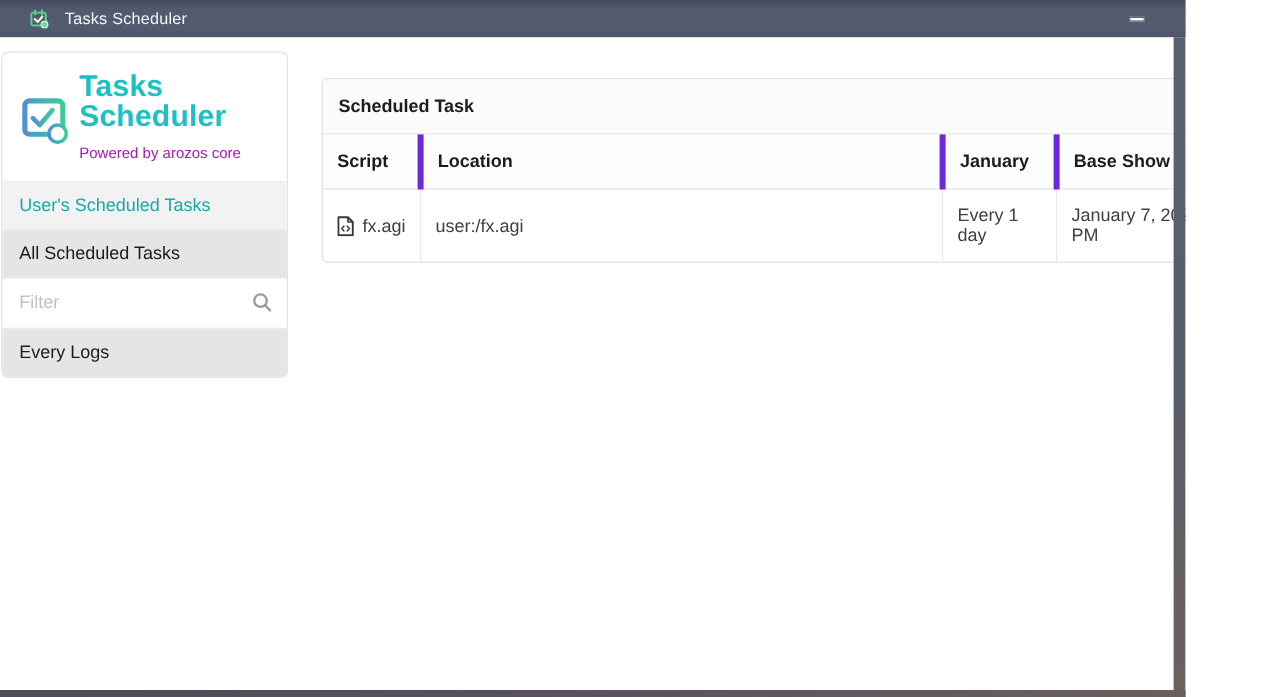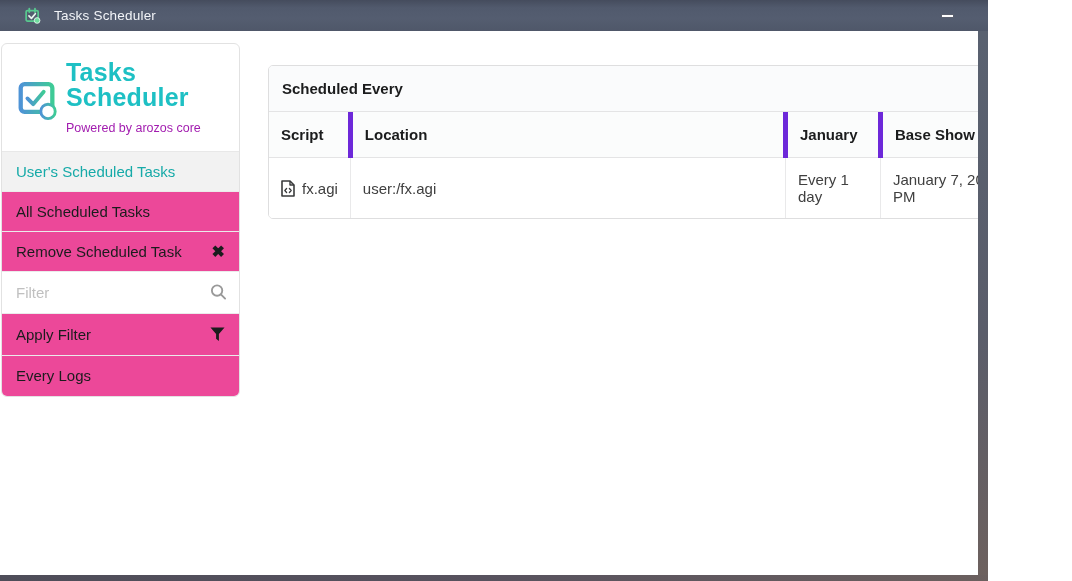--- a/index.html
+++ b/index.html
@@ -26,21 +26,21 @@
   
   .sidebar { position:absolute; left:1px; top:43px; width:239px; background:#fff;
     border:1px solid #e2e2e2; border-radius:6px; overflow:hidden; }
   .logo-section { display:flex; align-items:center; padding:16px 10px 16px 12px; }
   .logo-icon { width:46px; height:47px; flex:0 0 auto; }
   .logo-text { margin-left:6px; line-height:1; }
   .logo-title { color:#1ec0c4; font-size:25px; font-weight:bold; letter-spacing:.2px; }
   .logo-tagline { color:#a21caf; font-size:12.5px; margin-top:12px; }
   .menu { border-top:1px solid #e8e8e8; }
   .menu-item { position:relative; height:40px; display:flex; align-items:center;
-    padding:0 14px; font-size:15px; color:#1b1c1d; border-bottom:1px solid #ebebeb; cursor:pointer; background:#ec4899; }
+    padding:0 14px; font-size:15px; color:#1b1c1d; border-bottom:1px solid #ebebeb; cursor:pointer; background:#e5e5e5; }
   .menu-item:last-child { border-bottom:none; }
   .menu-item.active { background:#f2f2f2; color:#16aaa8; }
   .menu-item .spacer { flex:1; }
   .mi-glyph { font-size:16px; font-weight:bold; color:#1b1c1d; }
   .filter-row { position:relative; height:42px; border-bottom:1px solid #ebebeb; display:flex; align-items:center; }
   .filter-input { border:none; outline:none; width:100%; height:100%; padding:0 40px 0 14px;
     font-size:15px; color:#0f766e; font-family:"Liberation Sans", sans-serif; background:transparent; }
   .filter-input::placeholder { color:#c0c0c0; }
   .icon-right { position:absolute; right:12px; top:50%; transform:translateY(-50%); display:flex; }
 
@@ -107,51 +107,37 @@
       </div>
     </div>
 
     <div class="menu">
       <div class="menu-item active">
         <span>User's Scheduled Tasks</span>
       </div>
       <div class="menu-item">
         <span>All Scheduled Tasks</span>
       </div>
-      <div class="menu-item">
-        <span>Remove Scheduled Task</span>
-        <span class="spacer"></span>
-        <span class="mi-glyph">✖</span>
-      </div>
       <div class="filter-row">
         <input class="filter-input" type="text" placeholder="Filter" style="">
         <span class="icon-right">
           <svg width="17" height="17" viewBox="0 0 18 18">
             <circle cx="7.5" cy="7.5" r="5.5" fill="none" stroke="#9a9a9a" stroke-width="2"></circle>
             <line x1="11.8" y1="11.8" x2="16" y2="16" stroke="#9a9a9a" stroke-width="2" stroke-linecap="round"></line>
-          </svg>
-        </span>
-      </div>
-      <div class="menu-item" style="height:42px;">
-        <span>Apply Filter</span>
-        <span class="spacer"></span>
-        <span style="display:flex;">
-          <svg width="15" height="15" viewBox="0 0 16 16">
-            <path d="M0.5 0.5 h15 l-6 7 v7.5 l-3 -2.5 v-5 z" fill="#1b1c1d"></path>
           </svg>
         </span>
       </div>
       <div class="menu-item">
         <span>Every Logs</span>
       </div>
     </div>
   </div>
 
   <div class="main-card">
-    <div class="card-header">Scheduled Every</div>
+    <div class="card-header">Scheduled Task</div>
     <table class="tasks">
       <colgroup>
         <col class="col-script">
           <col class="col-location">
           <col class="col-interval">
           <col class="col-basetime">
       </colgroup>
       <thead>
         <tr>
           <th>Script</th>

